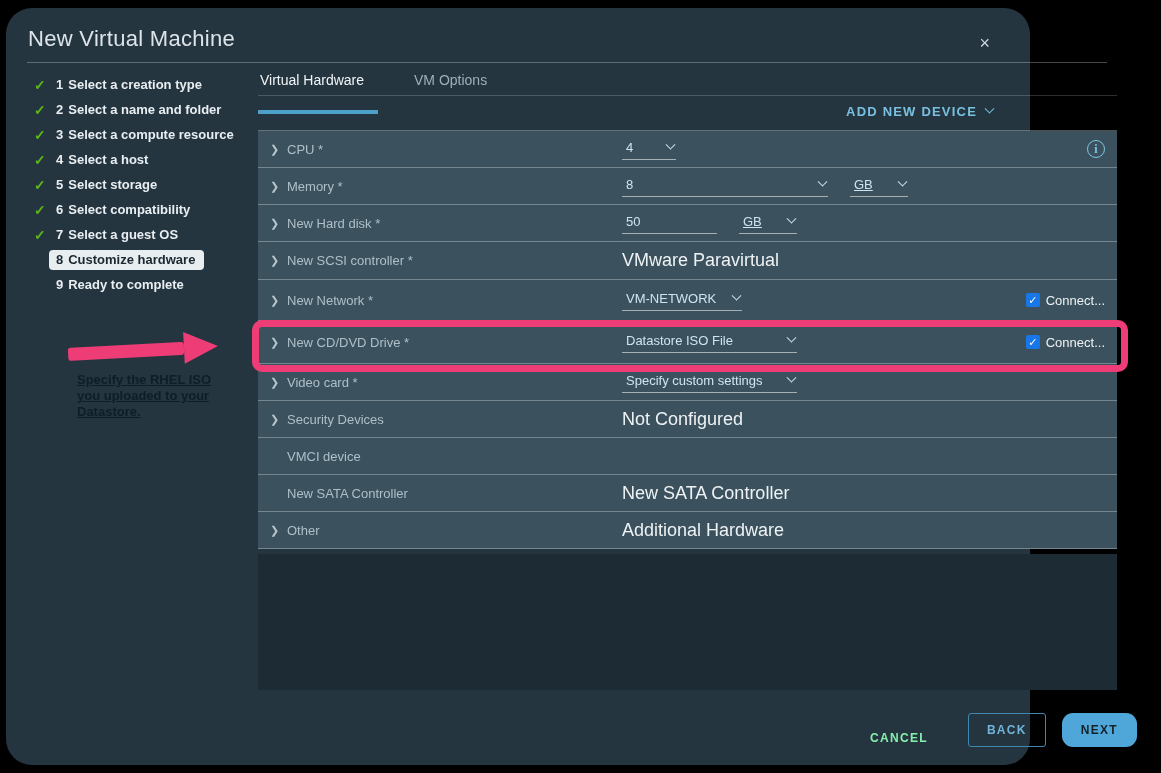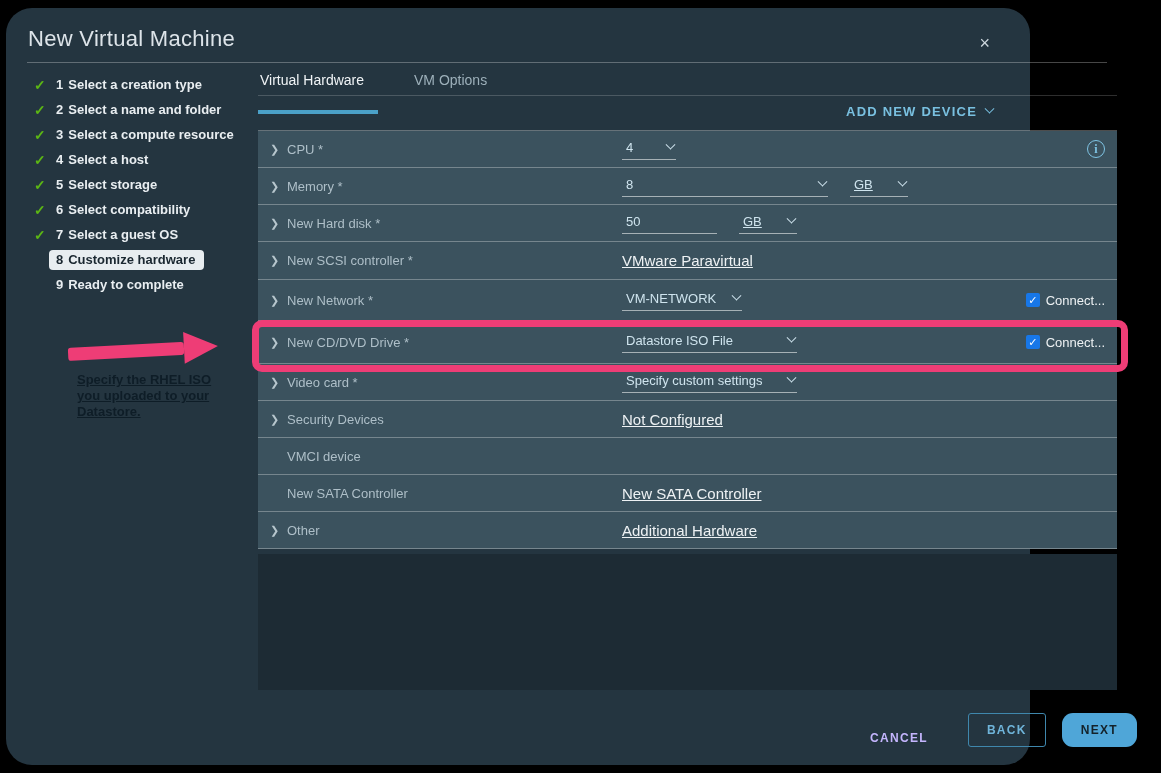--- a/index.html
+++ b/index.html
@@ -53,21 +53,21 @@
   
   .hw-table { position:absolute; left:252px; top:122px; width:859px;
               border-top:1px solid rgba(255,255,255,.3); }
   .row { display:flex; align-items:center; background:#3b525e;
          border-bottom:1px solid rgba(255,255,255,.3); height:37px; padding:0 12px; }
   .row.tall { height:42px; }
   .cell-label { display:flex; align-items:center; width:352px; flex:none; }
   .row-chev { width:17px; color:#b7c6cd; font-size:11px; flex:none; }
   .lbl { color:#aebfc8; font-size:13px; }
   .cell-value { display:flex; align-items:center; flex:1 1 auto; }
-  .val-text { color:#eef2f4; font-size:15px;text-decoration:underline; }
+  .val-text { color:#eef2f4; font-size:18px; }
   .cell-right { flex:none; display:flex; align-items:center; margin-left:auto; }
 
   .select, .tinput { display:flex; align-items:center; justify-content:space-between;
             border-bottom:1px solid rgba(255,255,255,.55); padding:2px 2px 4px 4px;
             color:#cfe4ee; font-size:13px; cursor:pointer; }
   .tinput { cursor:text; }
   .sel-54 { width:54px; } .sel-206 { width:206px; } .sel-60 { width:58px; margin-left:22px;text-decoration:underline; }
   .in-95 { width:95px; } .sel-120 { width:120px; } .sel-175 { width:175px; }
   .chev { width:7px; height:7px; border-right:1.6px solid #cfe4ee;
           border-bottom:1.6px solid #cfe4ee; transform:rotate(45deg) translate(-2px,-2px);
@@ -88,21 +88,21 @@
 
   
   .highlight-box { position:absolute; left:246px; top:312px; width:876px; height:52px;
                    border:7px solid #ee3d76; border-radius:10px; pointer-events:none; }
 
   
   .footer { position:absolute; left:0; bottom:18px; width:1131px; display:flex;
             justify-content:flex-end; align-items:center; }
   .btn { font-size:12px; font-weight:bold; letter-spacing:1.3px; cursor:pointer;
          text-align:center; }
-  .btn-cancel { color:#c4b5fd; margin-right:40px;margin-top:16px; }
+  .btn-cancel { color:#86efac; margin-right:40px;margin-top:16px; }
   .btn-back { color:#6fb4d9; border:1px solid #3f87ad; border-radius:3px;
               padding:9px 18px; margin-right:16px; background:transparent; }
   .btn-next { color:#142229; background:#4fa6d8; border-radius:11px; padding:10px 19px; }
 </style>
 </head>
 <body>
 
 <div class="dialog">
 
   <div class="title">New Virtual Machine</div>

